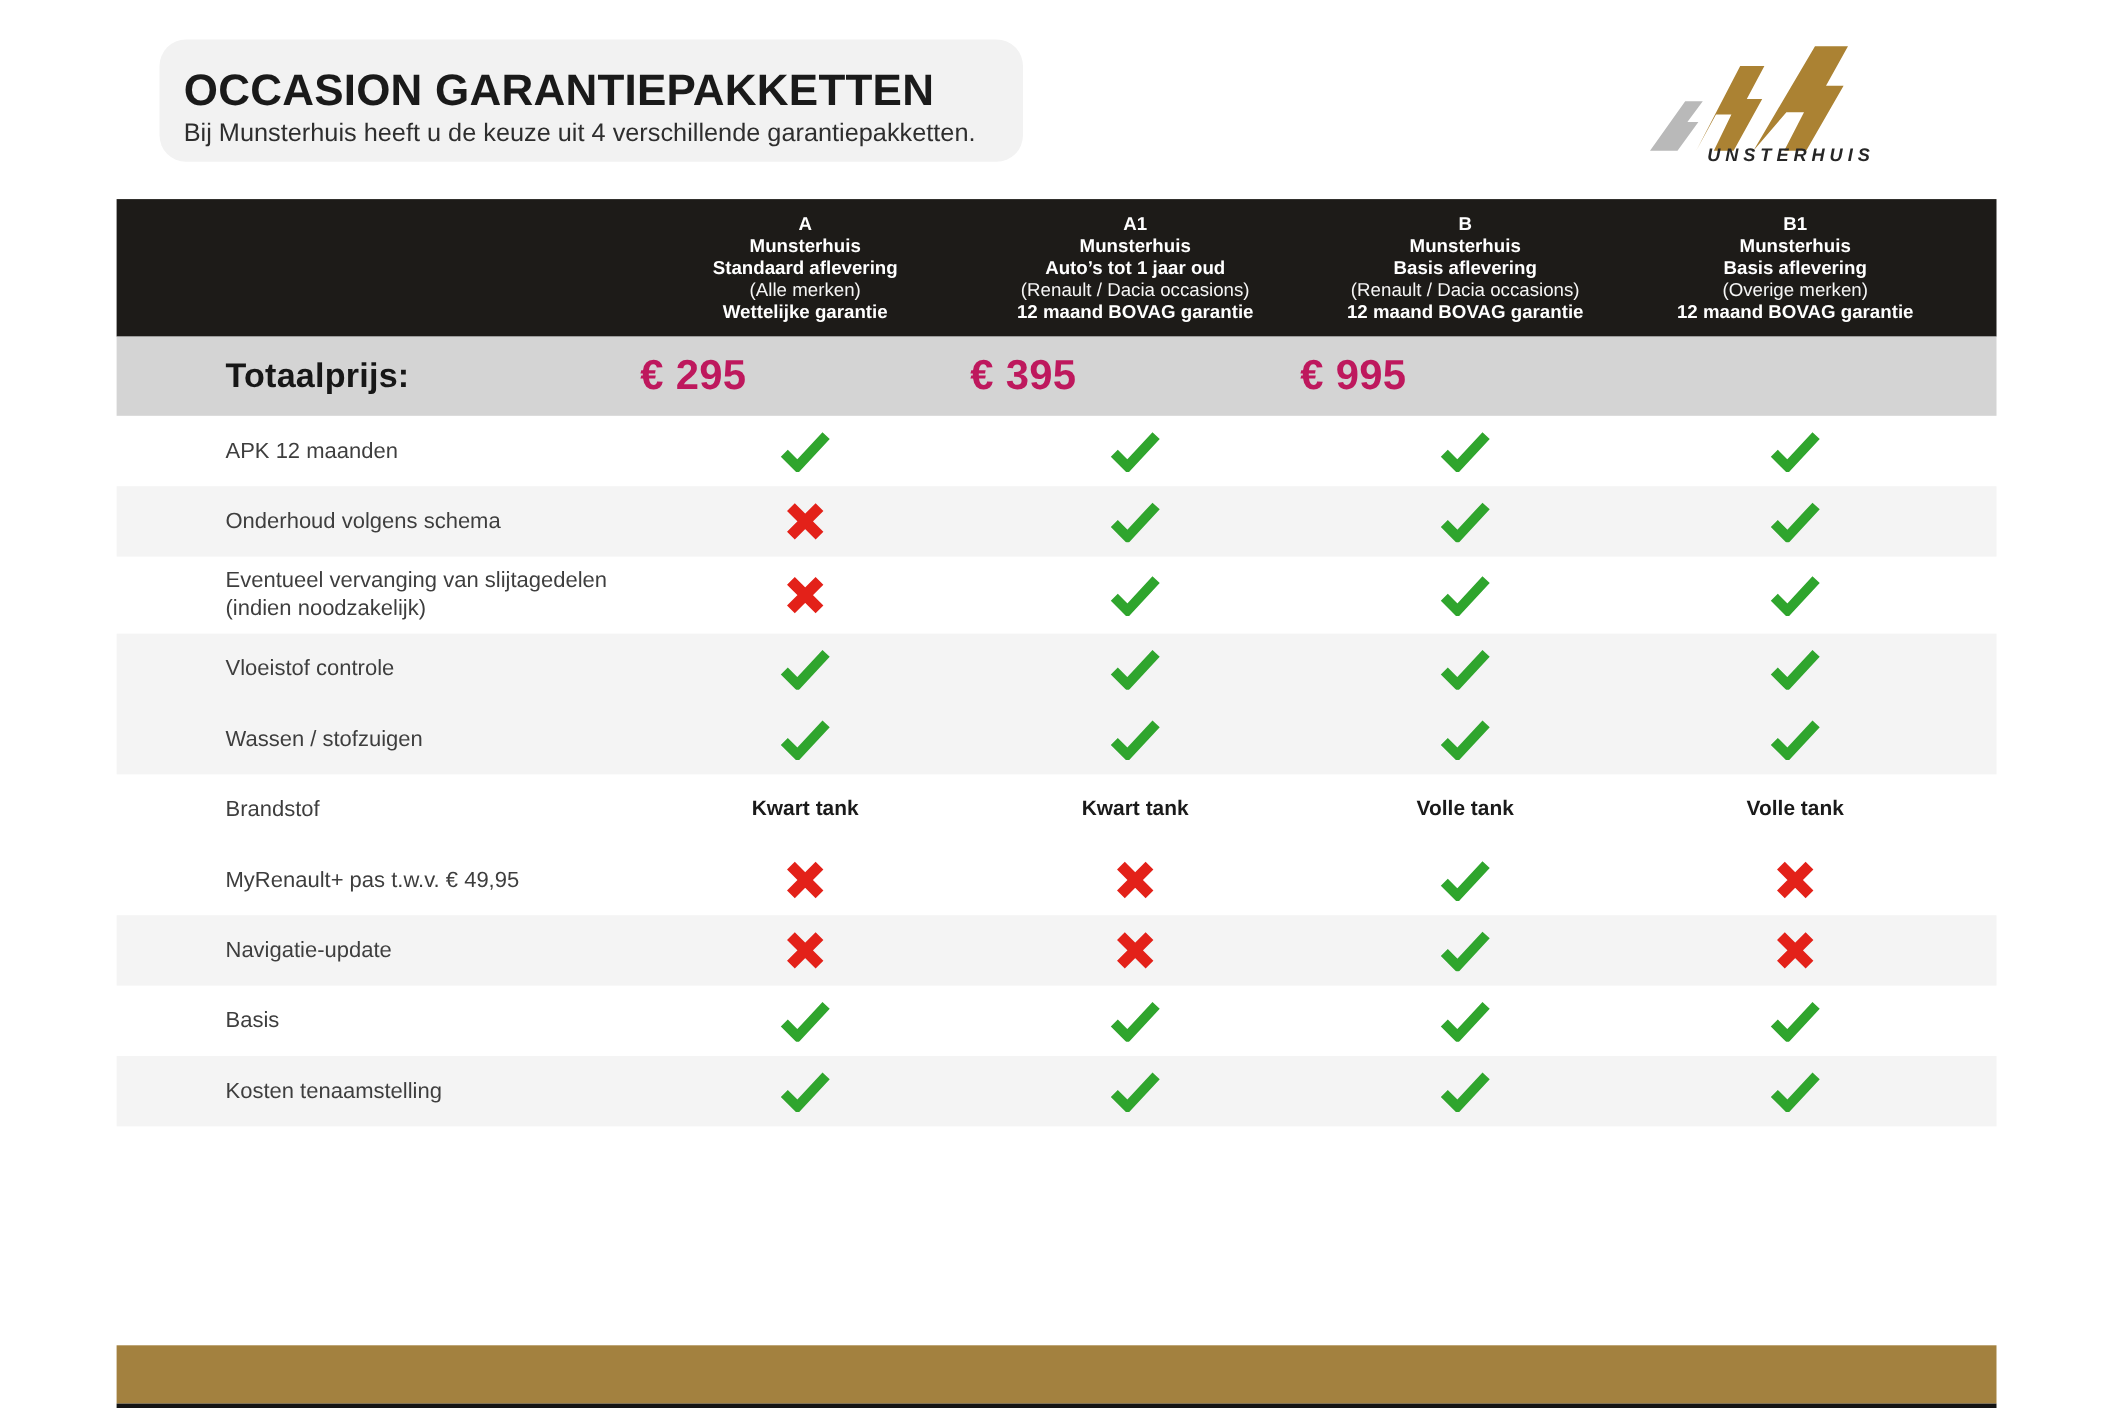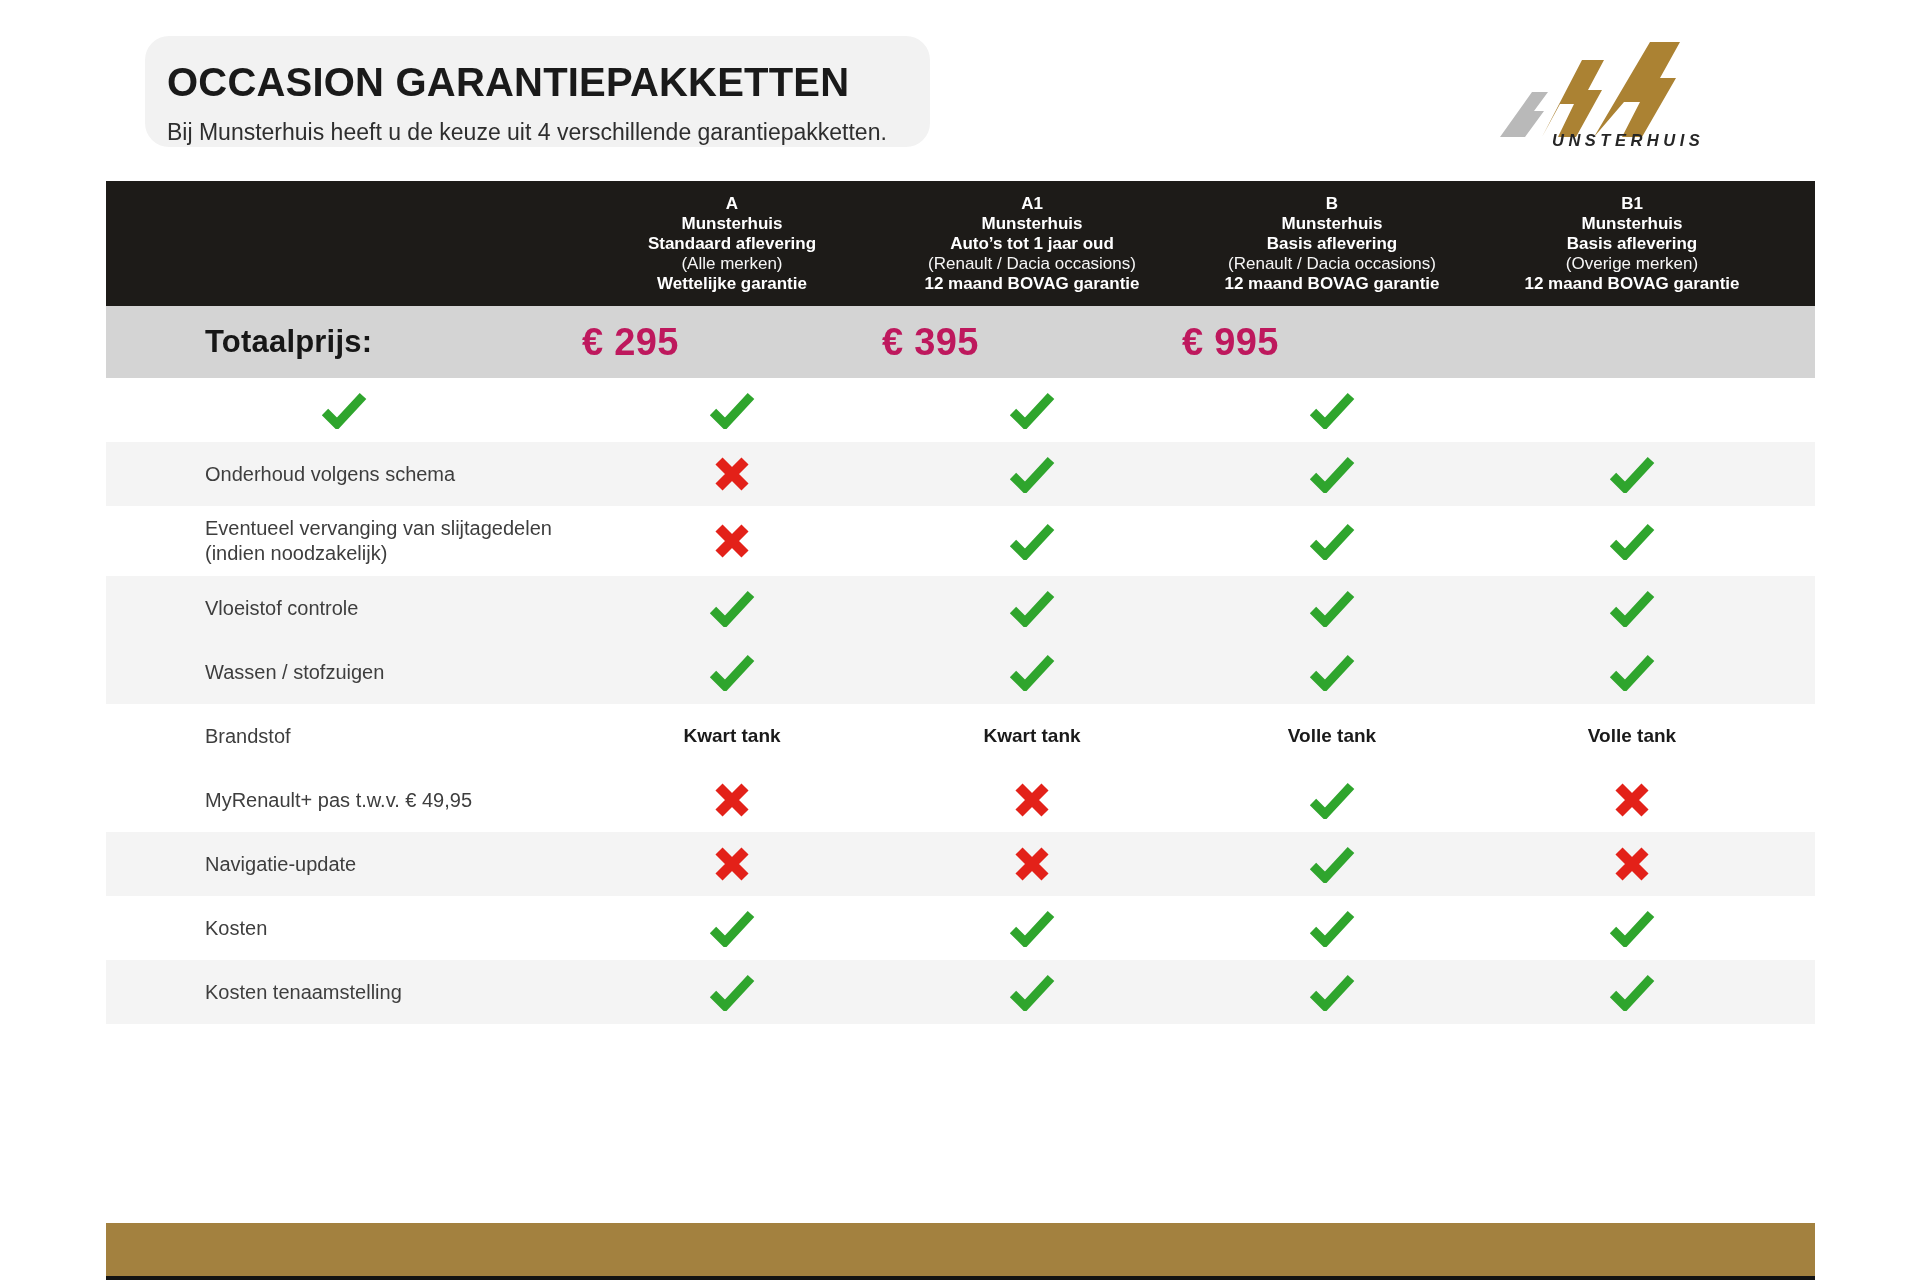--- a/index.html
+++ b/index.html
@@ -14,21 +14,21 @@
   }
   *{margin:0;padding:0;box-sizing:border-box;}
   html,body{width:1920px;height:1280px;background:#ffffff;overflow:hidden;
     font-family:"Liberation Sans","DejaVu Sans",sans-serif;}
   .page{position:relative;width:1920px;height:1280px;background:#fff;}
 
   
   .title-card{position:absolute;left:145px;top:36px;width:785px;height:111px;
     background:#f2f2f2;border-radius:24px;padding:24px 20px 0 22px;}
   .title-card h1{font-size:40px;font-weight:800;color:#1a1a1a;letter-spacing:0.2px;line-height:44px;}
-  .title-card p{font-size:23px;color:#2e2e2e;margin-top:15px;}
+  .title-card p{font-size:23px;color:#2e2e2e;margin-top:3px;}
 
   
   .logo{position:absolute;left:1490px;top:40px;width:242px;height:112px;}
 
   
   .table{position:absolute;left:106px;top:181px;width:1709px;}
   .grid{display:grid;grid-template-columns:476px 300px 300px 300px 300px;}
   .thead{background:var(--header-band);height:125px;align-items:center;}
   .col-head{text-align:center;color:#fff;font-size:17px;line-height:20px;}
   .col-line{font-weight:700;}
@@ -105,20 +105,21 @@
         </div>
 </div>
     <div class="grid price-row">
       <div class="price-label">Totaalprijs:</div>
     <div class="price-cell">€ 295</div>
         <div class="price-cell">€ 395</div>
         <div class="price-cell">€ 995</div>
       </div>
     <div>
         <div class="grid row">
+          <div class="row-label">APK 12 maanden</div>
           <div class="cell check">
             <svg width="46" height="37" viewBox="0 0 46 37" aria-hidden="true">
               <path d="M4 20 L16 32 L42 4" stroke="currentColor" stroke-width="9" fill="none"></path>
             </svg>
           </div>
           <div class="cell check">
             <svg width="46" height="37" viewBox="0 0 46 37" aria-hidden="true">
               <path d="M4 20 L16 32 L42 4" stroke="currentColor" stroke-width="9" fill="none"></path>
             </svg>
           </div>
@@ -272,21 +273,21 @@
               <path d="M4 20 L16 32 L42 4" stroke="currentColor" stroke-width="9" fill="none"></path>
             </svg>
           </div>
           <div class="cell cross">
             <svg width="36" height="36" viewBox="0 0 36 36" aria-hidden="true">
               <path d="M5 5 L31 31 M31 5 L5 31" stroke="currentColor" stroke-width="10" fill="none"></path>
             </svg>
           </div>
         </div>
         <div class="grid row">
-          <div class="row-label">Kosten</div>
+          <div class="row-label">Basis</div>
           <div class="cell check">
             <svg width="46" height="37" viewBox="0 0 46 37" aria-hidden="true">
               <path d="M4 20 L16 32 L42 4" stroke="currentColor" stroke-width="9" fill="none"></path>
             </svg>
           </div>
           <div class="cell check">
             <svg width="46" height="37" viewBox="0 0 46 37" aria-hidden="true">
               <path d="M4 20 L16 32 L42 4" stroke="currentColor" stroke-width="9" fill="none"></path>
             </svg>
           </div>

